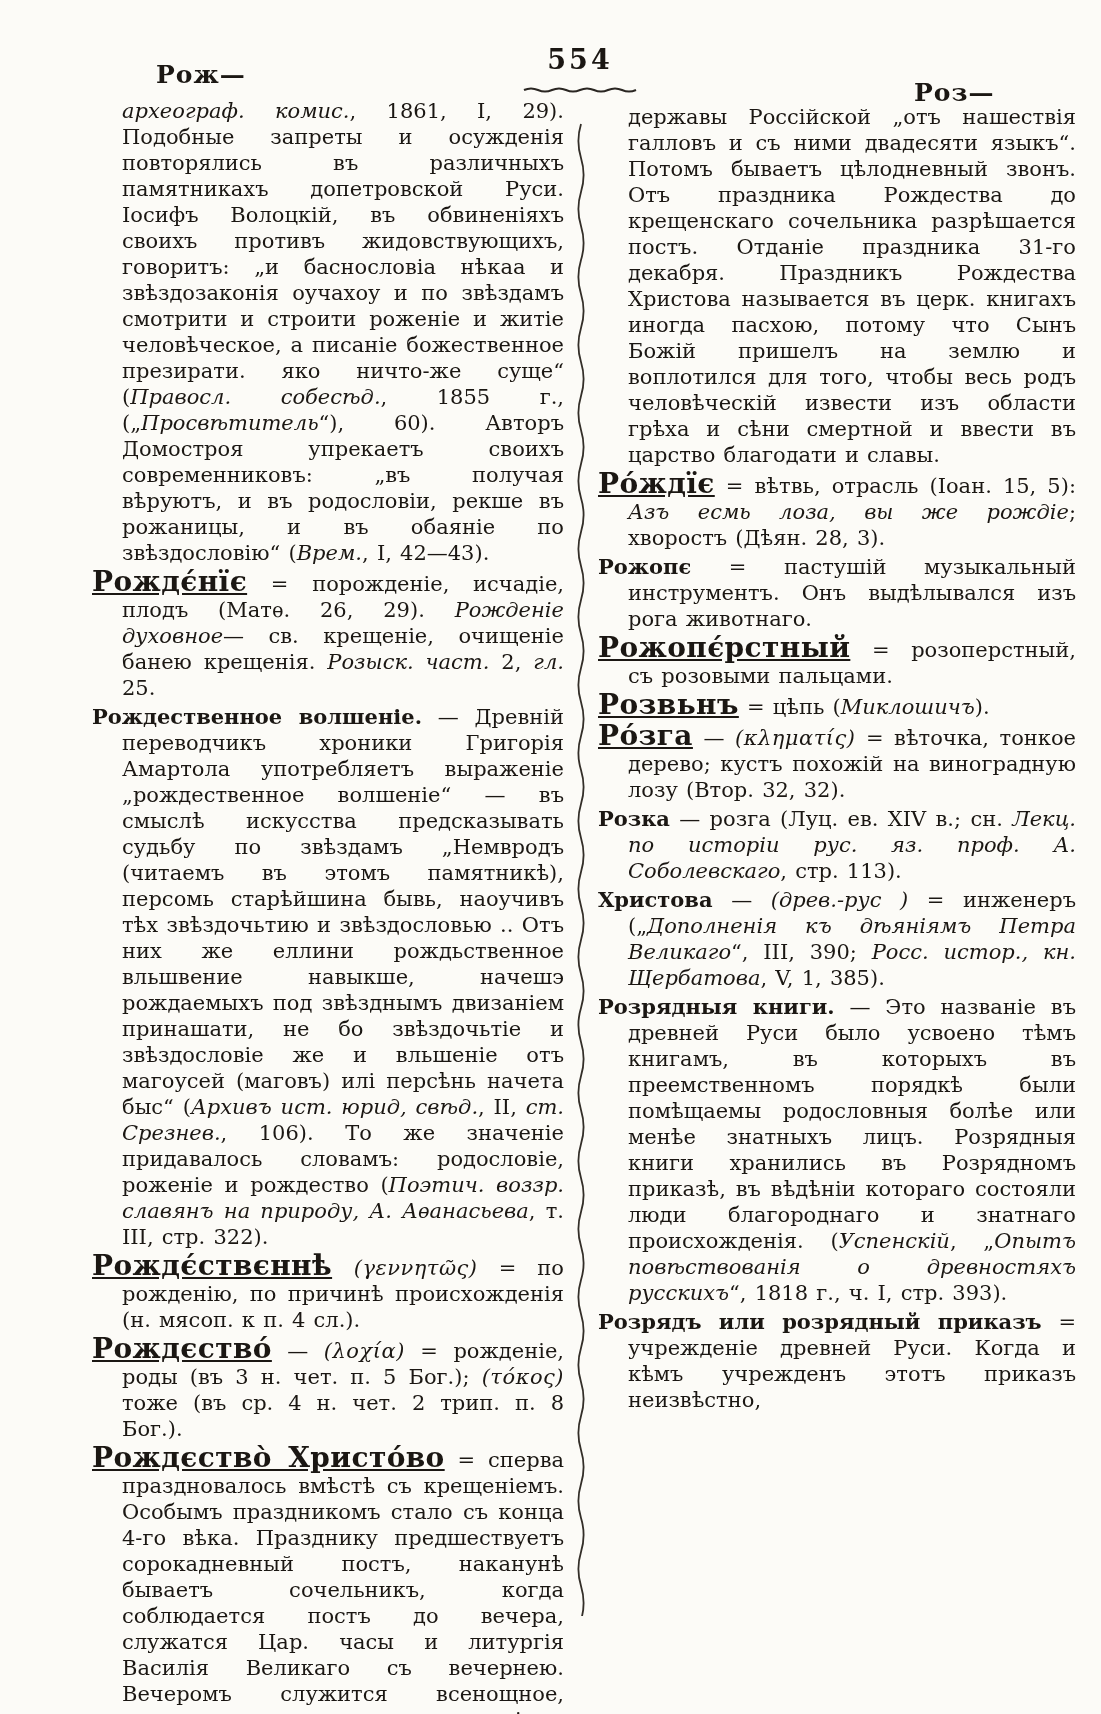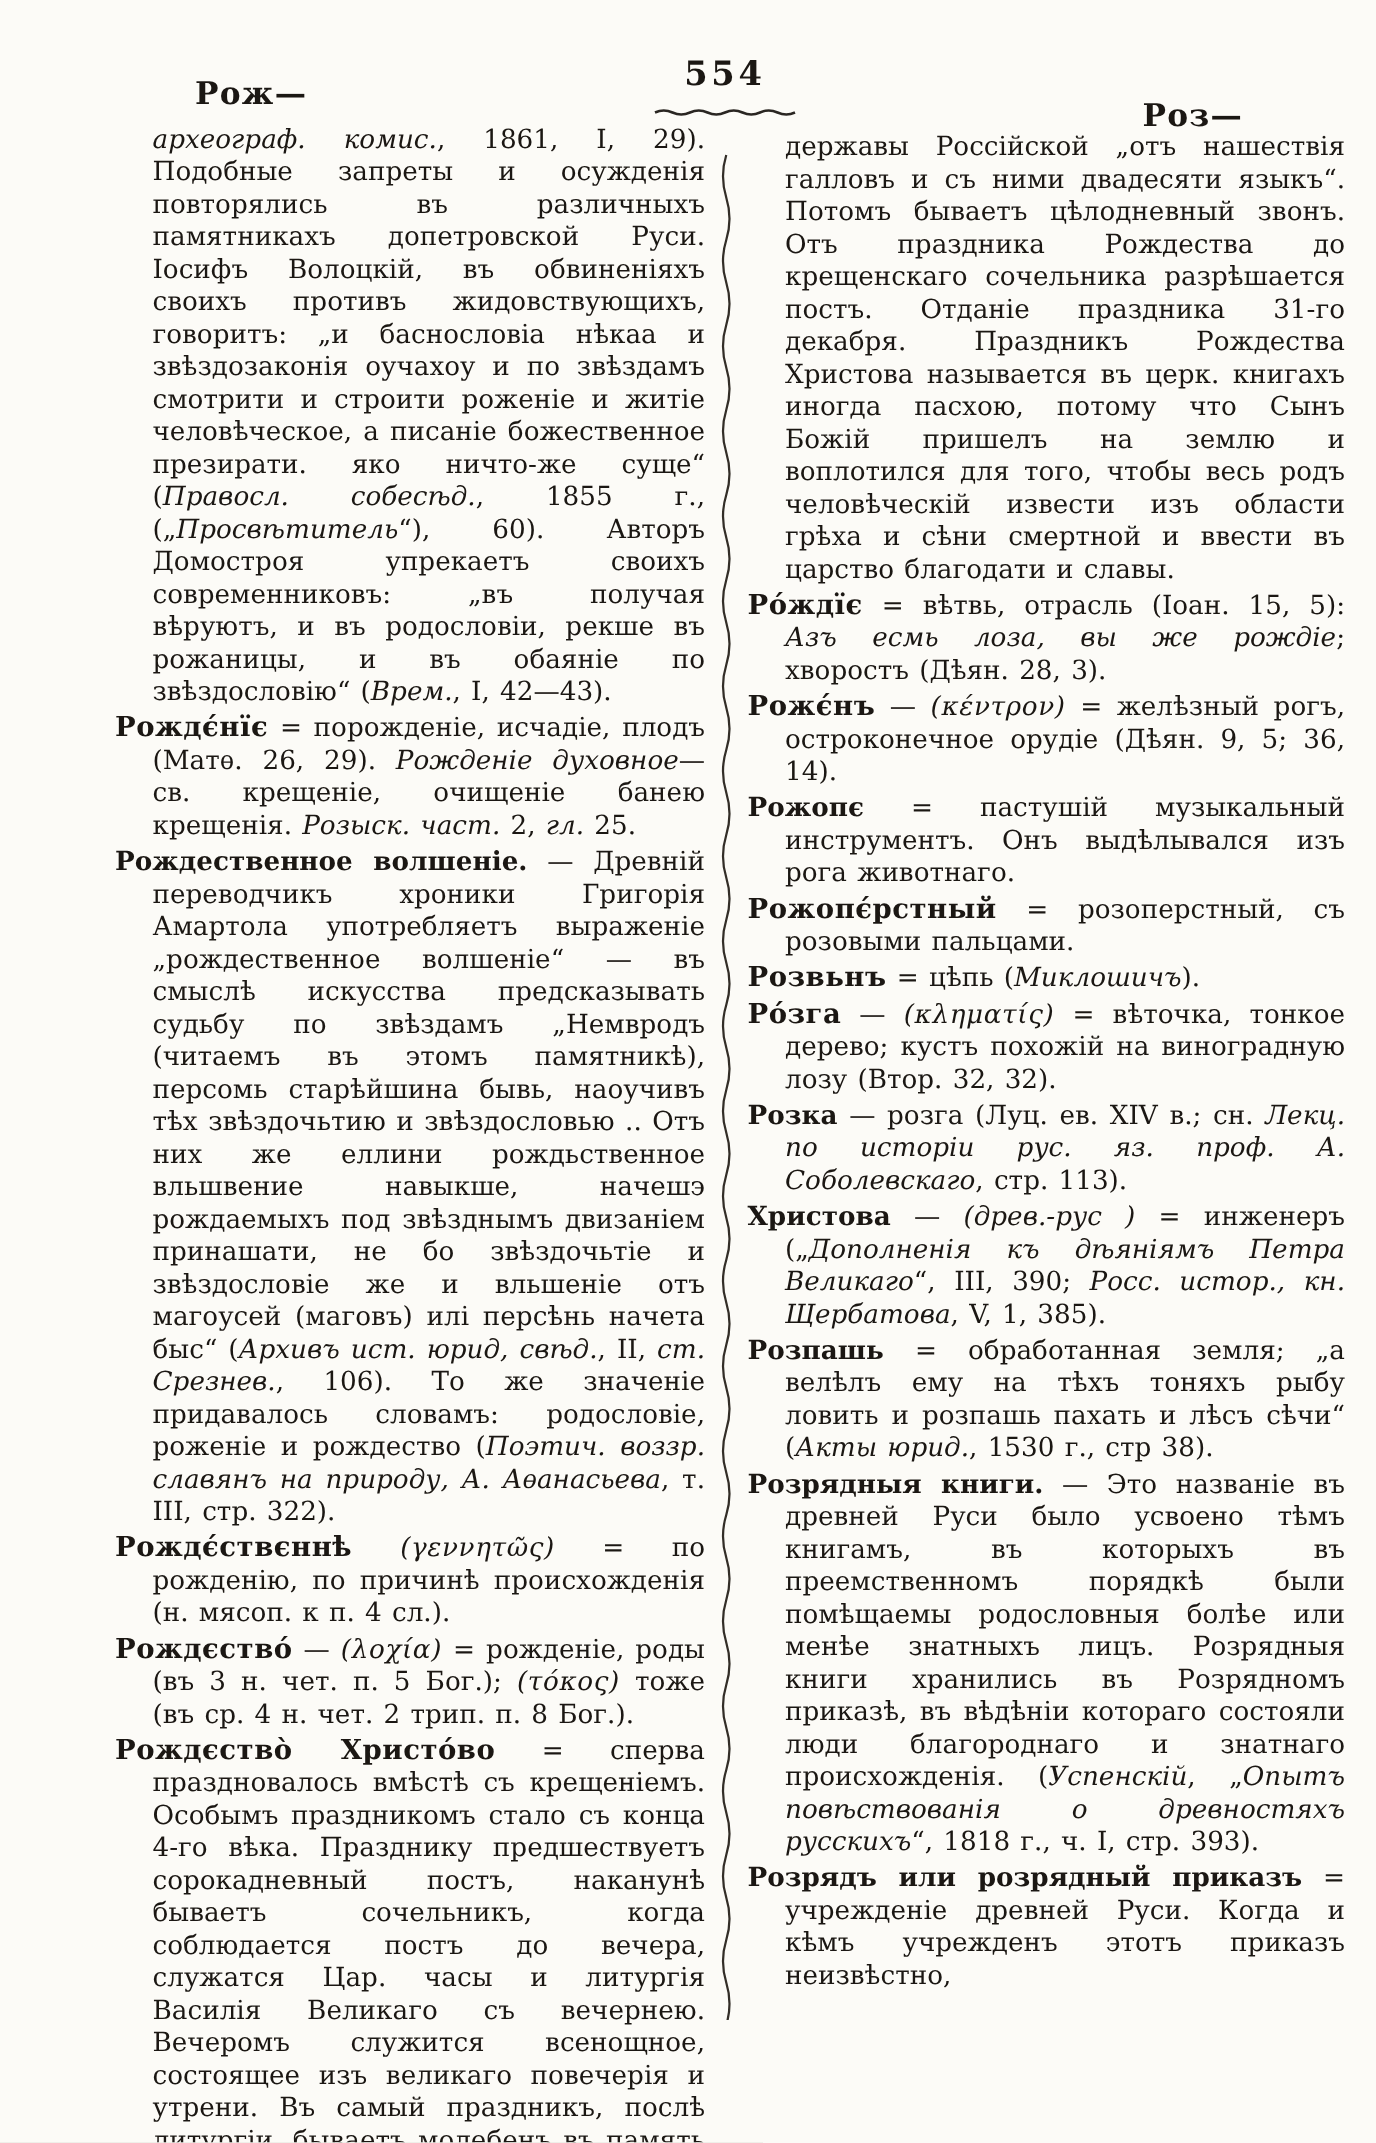--- a/index.html
+++ b/index.html
@@ -26,21 +26,21 @@
     word-spacing:1.5px;
   }
   .col-left{left:92px;top:98px;width:472px;}
   .col-right{left:598px;top:104px;width:478px;}
   p.entry{margin:0 0 3px 0;}
   p.hang{padding-left:30px;text-indent:-30px;}
   p.cont{padding-left:30px;text-indent:0;}
   .sp{}
   .si{font-style:italic;}
   .sh{font-weight:bold;}
-  .sc{font-weight:bold;font-size:22px;letter-spacing:0.4px;}
+  .sc{font-weight:bold;font-size:28px;letter-spacing:0.4px;text-decoration:underline;}
   .sg{font-style:italic;letter-spacing:0.5px;}
 </style>
 </head>
 <body>
 
 <div class="page">
 
   <div class="pagenum">554</div>
 
   <svg class="decor" style="left:522px;top:84px;" width="116" height="12" viewBox="0 0 116 12">
@@ -58,25 +58,23 @@
       <p class="entry cont"><span class="si">археограф. комис.</span><span class="sp">, 1861, I, 29). Подобные запреты и осужденія повторялись въ различныхъ памятникахъ допетровской Руси. Іосифъ Волоцкій, въ обвиненіяхъ своихъ противъ жидовствующихъ, говоритъ: „и баснословіа нѣкаа и звѣздозаконія оучахоу и по звѣздамъ смотрити и строити роженіе и житіе человѣческое, а писаніе божественное презирати. яко ничто-же суще“ (</span><span class="si">Правосл. собесѣд.</span><span class="sp">, 1855 г., („</span><span class="si">Просвѣтитель</span><span class="sp">“), 60). Авторъ Домостроя упрекаетъ своихъ современниковъ: „въ получая вѣруютъ, и въ родословіи, рекше въ рожаницы, и въ обаяніе по звѣздословію“ (</span><span class="si">Врем.</span><span class="sp">, I, 42—43).</span></p>
       <p class="entry hang"><span class="sc">Рождє́нїє</span><span class="sp"> = порожденіе, исчадіе, плодъ (Матѳ. 26, 29). </span><span class="si">Рожденіе духовное</span><span class="sp">— св. крещеніе, очищеніе банею крещенія. </span><span class="si">Розыск. част.</span><span class="sp"> 2, </span><span class="si">гл.</span><span class="sp"> 25.</span></p>
       <p class="entry hang"><span class="sh">Рождественное волшеніе.</span><span class="sp"> — Древній переводчикъ хроники Григорія Амартола употребляетъ выраженіе „рождественное волшеніе“ — въ смыслѣ искусства предсказывать судьбу по звѣздамъ „Немвродъ (читаемъ въ этомъ памятникѣ), персомь старѣйшина бывь, наоучивъ тѣх звѣздочьтию и звѣздословью .. Отъ них же еллини рождьственное вльшвение навыкше, начешэ рождаемыхъ под звѣзднымъ двизаніем принашати, не бо звѣздочьтіе и звѣздословіе же и вльшеніе отъ магоусей (маговъ) илі персѣнь начета быс“ (</span><span class="si">Архивъ ист. юрид, свѣд.</span><span class="sp">, II, </span><span class="si">ст. Срезнев.</span><span class="sp">, 106). То же значеніе придавалось словамъ: родословіе, роженіе и рождество (</span><span class="si">Поэтич. воззр. славянъ на природу, А. Аѳанасьева</span><span class="sp">, т. III, стр. 322).</span></p>
       <p class="entry hang"><span class="sc">Рождє́ствєннѣ</span><span class="sg"> (γεννητῶς)</span><span class="sp"> = по рожденію, по причинѣ происхожденія (н. мясоп. к п. 4 сл.).</span></p>
       <p class="entry hang"><span class="sc">Рождєство́</span><span class="sp"> — </span><span class="sg">(λοχία)</span><span class="sp"> = рожденіе, роды (въ 3 н. чет. п. 5 Бог.); </span><span class="sg">(τόκος)</span><span class="sp"> тоже (въ ср. 4 н. чет. 2 трип. п. 8 Бог.).</span></p>
       <p class="entry hang"><span class="sc">Рождєство̀ Христо́во</span><span class="sp"> = сперва праздновалось вмѣстѣ съ крещеніемъ. Особымъ праздникомъ стало съ конца 4-го вѣка. Празднику предшествуетъ сорокадневный постъ, наканунѣ бываетъ сочельникъ, когда соблюдается постъ до вечера, служатся Цар. часы и литургія Василія Великаго съ вечернею. Вечеромъ служится всенощное, состоящее изъ великаго повечерія и утрени. Въ самый праздникъ, послѣ литургіи, бываетъ молебенъ въ память избавленія</span></p>
     </div>
   <div class="col col-right">
       <p class="entry cont"><span class="sp">державы Россійской „отъ нашествія галловъ и съ ними двадесяти языкъ“. Потомъ бываетъ цѣлодневный звонъ. Отъ праздника Рождества до крещенскаго сочельника разрѣшается постъ. Отданіе праздника 31-го декабря. Праздникъ Рождества Христова называется въ церк. книгахъ иногда пасхою, потому что Сынъ Божій пришелъ на землю и воплотился для того, чтобы весь родъ человѣческій извести изъ области грѣха и сѣни смертной и ввести въ царство благодати и славы.</span></p>
       <p class="entry hang"><span class="sc">Ро́ждїє</span><span class="sp"> = вѣтвь, отрасль (Іоан. 15, 5): </span><span class="si">Азъ есмь лоза, вы же рождіе</span><span class="sp">; хворостъ (Дѣян. 28, 3).</span></p>
-      <p class="entry hang"><span class="sc">Рожє́нъ</span><span class="sp"> — </span><span class="sg">(κέντρον)</span><span class="sp"> = желѣзный рогъ, остроконечное орудіе (Дѣян. 9, 5; 36, 14).</span></p>
       <p class="entry hang"><span class="sh">Рожопє</span><span class="sp"> = пастушій музыкальный инструментъ. Онъ выдѣлывался изъ рога животнаго.</span></p>
       <p class="entry hang"><span class="sc">Рожопє́рстный</span><span class="sp"> = розоперстный, съ розовыми пальцами.</span></p>
       <p class="entry hang"><span class="sc">Розвьнъ</span><span class="sp"> = цѣпь (</span><span class="si">Миклошичъ</span><span class="sp">).</span></p>
       <p class="entry hang"><span class="sc">Ро́зга</span><span class="sp"> — </span><span class="sg">(κληματίς)</span><span class="sp"> = вѣточка, тонкое дерево; кустъ похожій на виноградную лозу (Втор. 32, 32).</span></p>
       <p class="entry hang"><span class="sh">Розка</span><span class="sp"> — розга (Луц. ев. XIV в.; сн. </span><span class="si">Лекц. по исторіи рус. яз. проф. А. Соболевскаго</span><span class="sp">, стр. 113).</span></p>
       <p class="entry hang"><span class="sh">Христова</span><span class="sp"> — </span><span class="si">(древ.-рус )</span><span class="sp"> = инженеръ („</span><span class="si">Дополненія къ дѣяніямъ Петра Великаго</span><span class="sp">“, III, 390; </span><span class="si">Росс. истор., кн. Щербатова</span><span class="sp">, V, 1, 385).</span></p>
-      <p class="entry hang"><span class="sh">Розпашь</span><span class="sp"> = обработанная земля; „а велѣлъ ему на тѣхъ тоняхъ рыбу ловить и розпашь пахать и лѣсъ сѣчи“ (</span><span class="si">Акты юрид.</span><span class="sp">, 1530 г., стр 38).</span></p>
       <p class="entry hang"><span class="sh">Розрядныя книги.</span><span class="sp"> — Это названіе въ древней Руси было усвоено тѣмъ книгамъ, въ которыхъ въ преемственномъ порядкѣ были помѣщаемы родословныя болѣе или менѣе знатныхъ лицъ. Розрядныя книги хранились въ Розрядномъ приказѣ, въ вѣдѣніи котораго состояли люди благороднаго и знатнаго происхожденія. (</span><span class="si">Успенскій</span><span class="sp">, „</span><span class="si">Опытъ повѣствованія о древностяхъ русскихъ</span><span class="sp">“, 1818 г., ч. I, стр. 393).</span></p>
       <p class="entry hang"><span class="sh">Розрядъ или розрядный приказъ</span><span class="sp"> = учрежденіе древней Руси. Когда и кѣмъ учрежденъ этотъ приказъ неизвѣстно,</span></p>
     </div>
 
 </div>
 
 </body></html>

